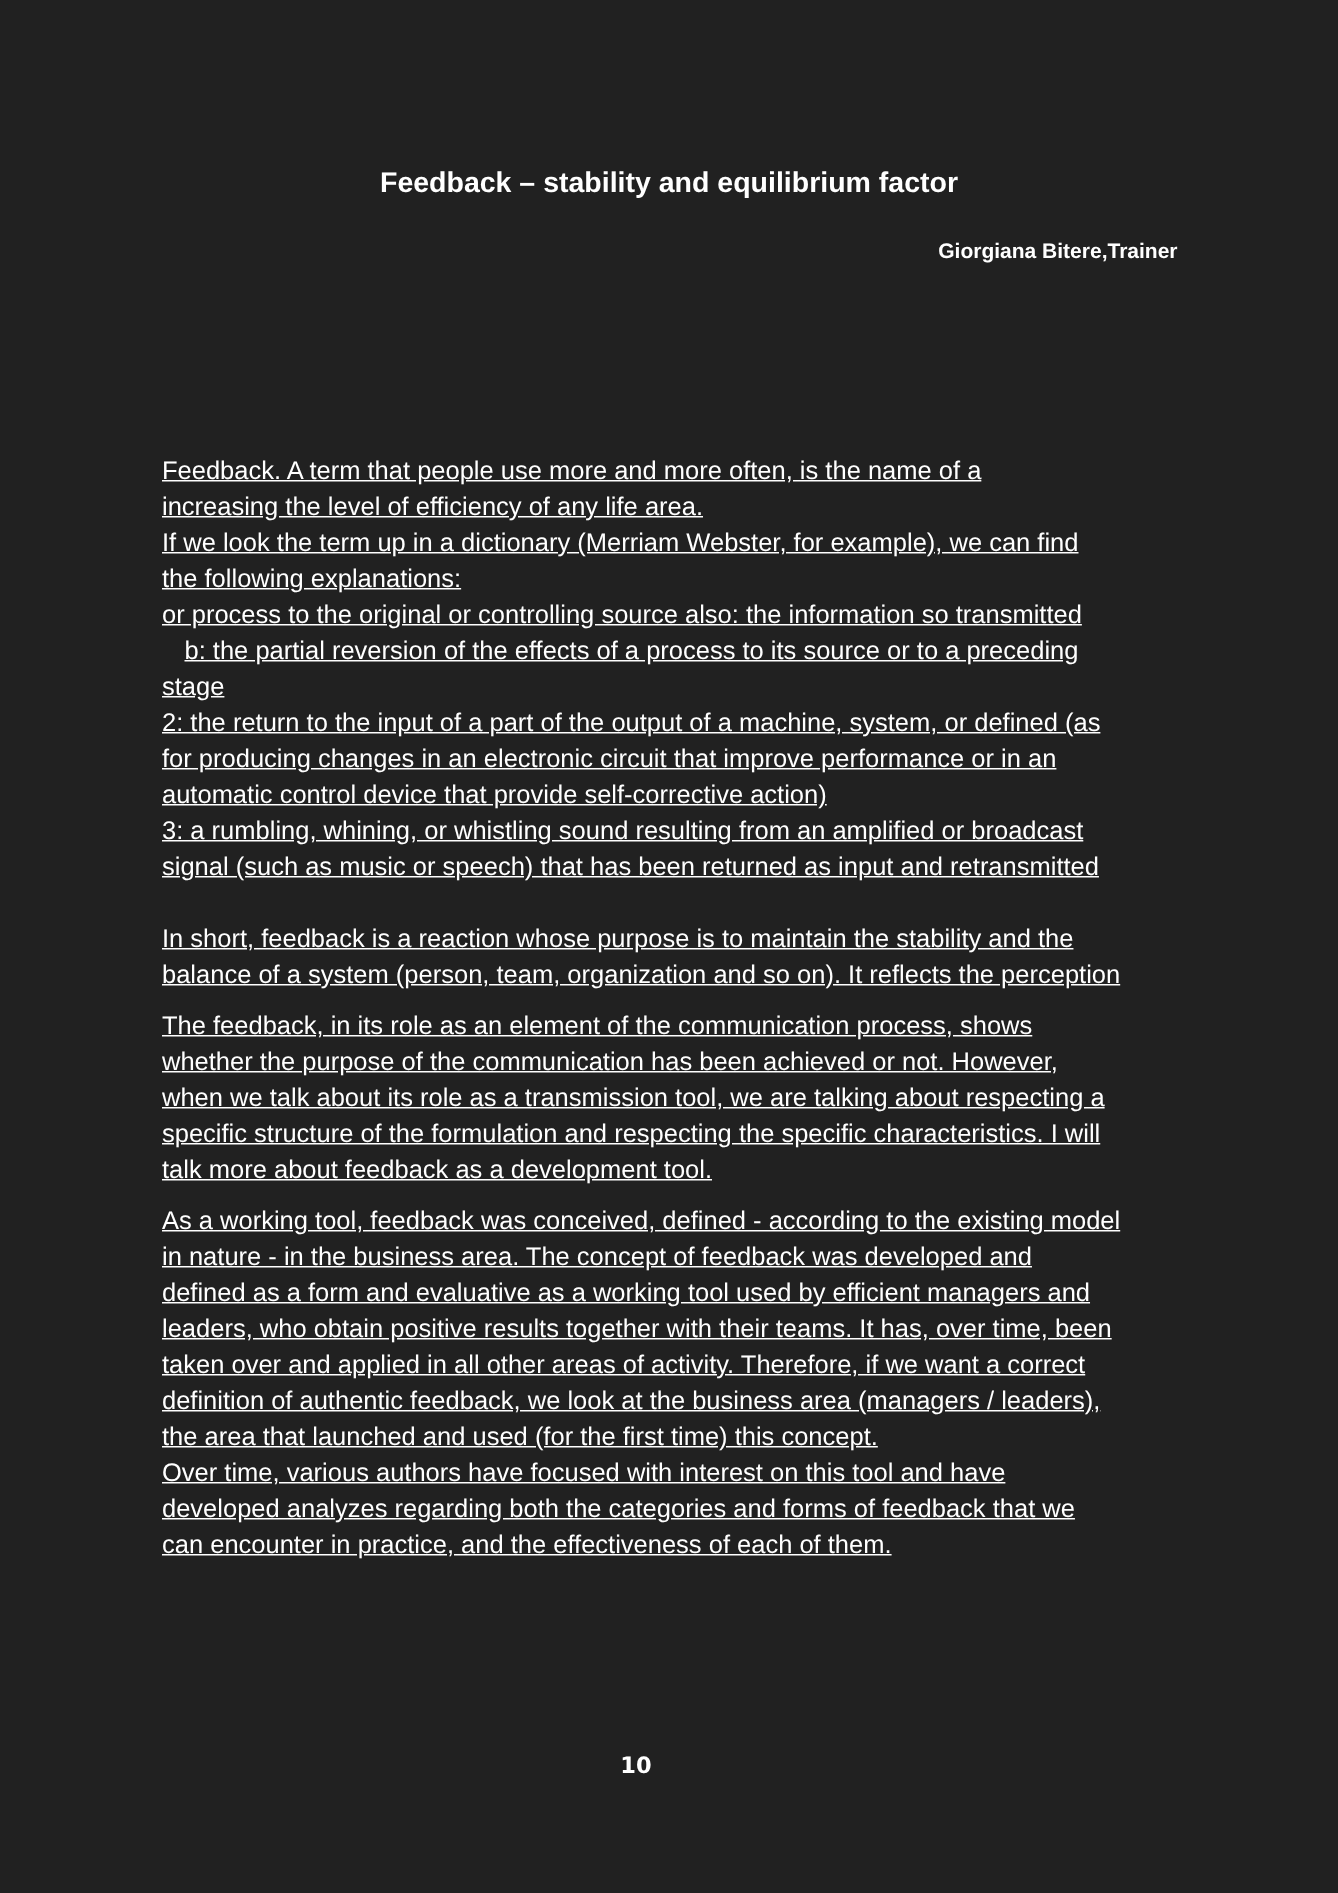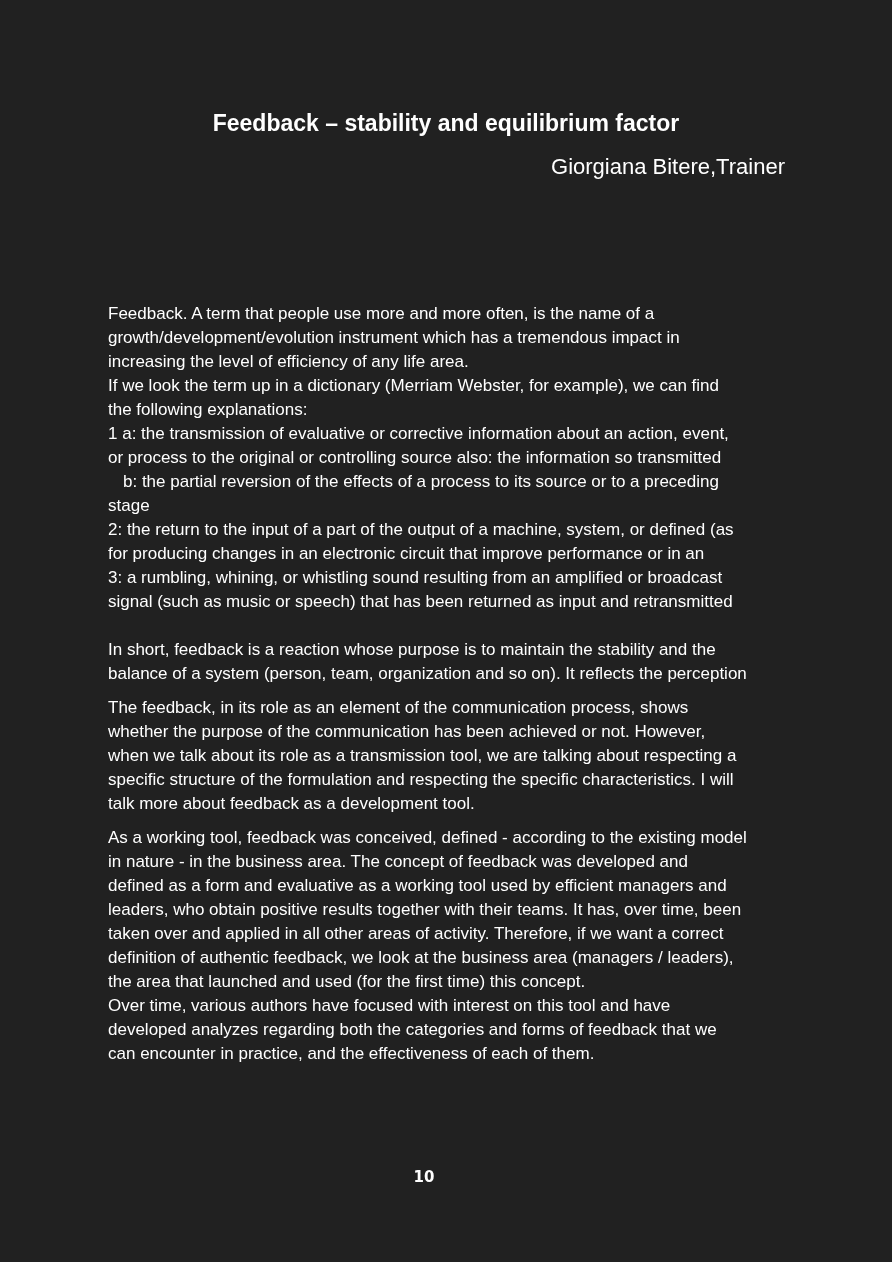--- a/index.html
+++ b/index.html
@@ -6,33 +6,33 @@
   body {
     width: 892px; height: 1262px;
     background: #212121;
     color: #ffffff;
     font-family: "Liberation Sans", sans-serif;
     position: relative;
     overflow: hidden;
   }
   .title {
     position: absolute; left: 0; width: 892px; top: 108px;
-    text-align: center; font-weight: bold; font-size: 23px; line-height: 30px;
+    text-align: center; font-weight: bold; font-size: 19px; line-height: 30px;
     margin: 0;
   }
   .author {
     position: absolute; right: 107px; top: 155px;
-    text-align: center; font-weight: normal; font-size: 22px; line-height: 24px;
+    text-align: center; font-weight: bold; font-size: 14px; line-height: 24px;
   }
   .author div { white-space: nowrap; }
   .body {
     position: absolute; left: 108px; width: 690px; top: 302px;
     font-size: 17px; line-height: 24px;
   }
-  .line { white-space: nowrap; }
+  .line { white-space: nowrap; text-decoration: underline; }
   .indent { padding-left: 15px; }
   .para { margin: 0; }
   .gap-24 { height: 24px; }
   .gap-10 { height: 10px; }
   .page-number {
     position: absolute; left: 0; width: 848px; top: 1168px;
     text-align: center; font-weight: bold; font-size: 15px;
     font-family: "DejaVu Sans", sans-serif;
   }
 </style>
@@ -41,32 +41,31 @@
 
 <h1 class="title">Feedback – stability and equilibrium factor</h1>
 
 <div class="author">
   <div>Giorgiana Bitere,Trainer</div>
 </div>
 
 <div class="body">
   <div class="para">
     <div class="line">Feedback. A term that people use more and more often, is the name of a</div>
-    <div class="line">growth/development/evolution instrument which has a tremendous impact in</div>
     <div class="line">increasing the level of efficiency of any life area.</div>
     <div class="line">If we look the term up in a dictionary (Merriam Webster, for example), we can find</div>
     <div class="line">the following explanations:</div>
   </div>
   <div class="para">
-    <div class="line">1 a: the transmission of evaluative or corrective information about an action, event,</div>
     <div class="line">or process to the original or controlling source also: the information so transmitted</div>
     <div class="line indent">b: the partial reversion of the effects of a process to its source or to a preceding</div>
     <div class="line">stage</div>
     <div class="line">2: the return to the input of a part of the output of a machine, system, or defined (as</div>
     <div class="line">for producing changes in an electronic circuit that improve performance or in an</div>
+    <div class="line">automatic control device that provide self-corrective action)</div>
     <div class="line">3: a rumbling, whining, or whistling sound resulting from an amplified or broadcast</div>
     <div class="line">signal (such as music or speech) that has been returned as input and retransmitted</div>
   </div>
   <div class="gap-24"></div>
   <div class="para">
     <div class="line">In short, feedback is a reaction whose purpose is to maintain the stability and the</div>
     <div class="line">balance of a system (person, team, organization and so on). It reflects the perception</div>
   </div>
   <div class="gap-10"></div>
   <div class="para">

